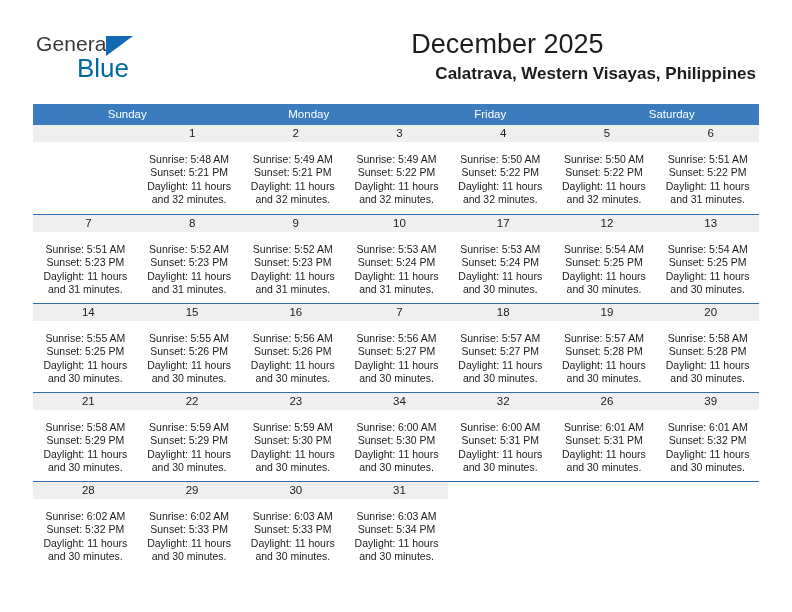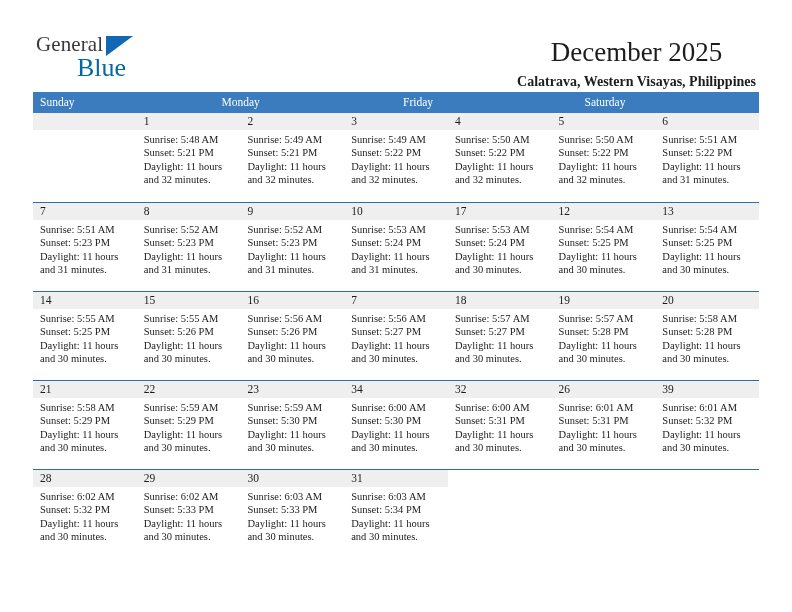--- a/index.html
+++ b/index.html
@@ -12,21 +12,20 @@
     background: #ffffff;
     font-family: "Liberation Sans", sans-serif;
     color: #000000;
     overflow: hidden;
   }
 
   #page {
     position: relative;
     width: 792px;
     height: 612px;
-    font-family: Liberation Serif, serif;
   }
 
   
   .header {
     position: absolute;
     left: 0;
     top: 0;
     width: 792px;
     height: 100px;
   }
@@ -61,45 +60,47 @@
     left: 41px;
     top: 24px;
     font-size: 26px;
     color: #0369a1;
     line-height: 24px;
   }
 
   .title-block {
     position: absolute;
     right: 36px;
-    top: 36px;
-    text-align: center;
+    top: 28px;
+    text-align: left;
   }
   .cal-title {
     font-size: 27px;
     color: #1c1c1c;
     font-weight: normal;
     line-height: 32px;
     white-space: nowrap;
   }
   .cal-subtitle {
     margin-top: 5px;
-    font-size: 14px;
+    font-size: 17px;
     font-weight: bold;
     color: #1c1c1c;
     line-height: 18px;
     white-space: nowrap;
+    margin-left: 24px;
   }
 
   
   .calendar {
     position: absolute;
     left: 33px;
-    top: 92px;
+    top: 104px;
     width: 726px;
+    text-align: center;
   }
 
   .weekday-row {
     display: flex;
     background: #3a7cbe;
     height: 21px;
   }
   .weekday-cell {
     flex: 1 1 0;
     color: #ffffff;
@@ -142,21 +143,21 @@
 
   .daynum {
     font-size: 11.5px;
     color: #1c1c1c;
     line-height: 17px;
     padding-left: 7px;
     display: block;
   }
 
   .day-info {
-    padding: 3px 6px 0 7px;
+    padding: 11px 6px 0 7px;
     font-size: 10.5px;
     line-height: 13.4px;
     color: #1c1c1c;
   }
   .day-info div {
     white-space: nowrap;
   }
 </style>
 </head>
 <body>

